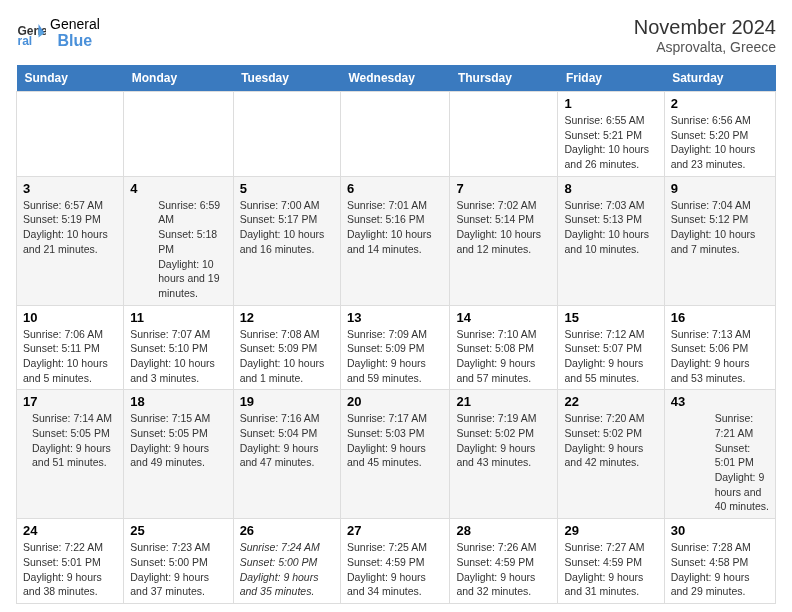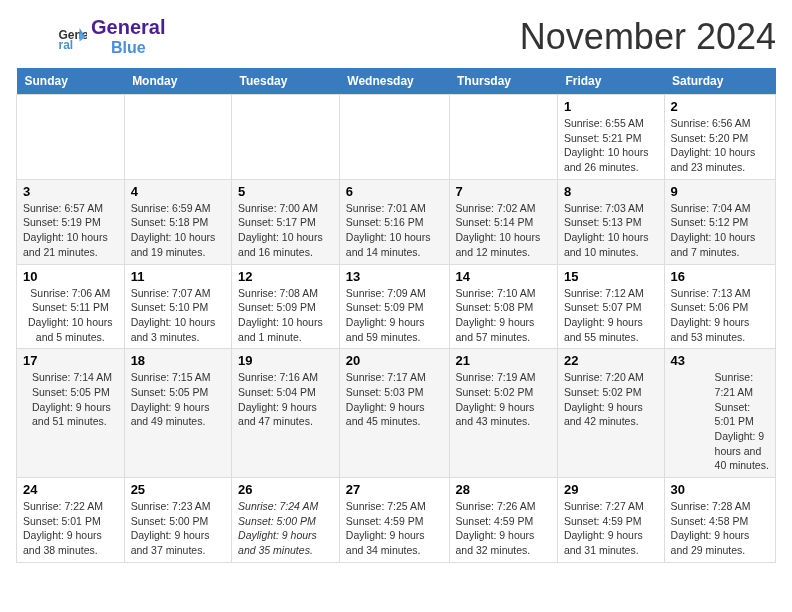--- a/index.html
+++ b/index.html
@@ -13,31 +13,30 @@
     .header {
       display: flex;
       justify-content: space-between;
       align-items: flex-start;
       margin-bottom: 10px;
     }
     .logo {
       display: flex;
       align-items: center;
       gap: 4px;
-      margin-left: 41px;
     }
     .logo-icon {
       width: 30px;
       height: 30px;
     }
     .title-area {
       text-align: right;
     }
     .month-title {
-      font-size: 36px;
+      font-size: 20px;
       font-weight: normal;
       color: #333;
     }
     .location {
       font-size: 14px;
       color: #555;
     }
     table {
       width: 100%;
       border-collapse: collapse;
@@ -86,26 +85,27 @@
 
 <div class="header">
   <div class="logo">
     <svg class="logo-icon" viewBox="0 0 40 40">
       <text x="2" y="22" font-size="16" font-weight="bold" fill="#333">Gene</text>
       <text x="2" y="36" font-size="16" font-weight="bold" fill="#4a90d9">ral</text>
       <polygon points="30,8 38,20 30,20" fill="#4a90d9"></polygon>
       <polygon points="30,14 38,20 30,26" fill="#5ba3e0"></polygon>
     </svg>
     <div>
-      <div style="font-size:20px;font-weight:bold;color:#4c1d95;">General</div>
+      <div style="font-size:14px;font-weight:normal;color:#000000;">General</div>
       <div style="font-size:16px;font-weight:bold;color:#4a90d9;text-align:center;">Blue</div>
     </div>
   </div>
   <div class="title-area">
     <div class="month-title">November 2024</div>
+    <div class="location">Asprovalta, Greece</div>
   </div>
 </div>
 
 <table>
   <thead>
     <tr id="header-row">
     <th>Sunday</th>
         <th>Monday</th>
         <th>Tuesday</th>
         <th>Wednesday</th>
@@ -136,21 +136,21 @@
       </tr>
       <tr>
         <td>
           <span class="day-num">3</span>
           <div class="day-info" style="white-space: pre-line;">Sunrise: 6:57 AM
 Sunset: 5:19 PM
 Daylight: 10 hours and 21 minutes.</div>
         </td>
         <td>
           <span class="day-num">4</span>
-          <div class="day-info" style="white-space: pre-line;">Sunrise: 6:59 AM
+          <div class="day-info" style="white-space: pre-line; margin-left: 28px;">Sunrise: 6:59 AM
 Sunset: 5:18 PM
 Daylight: 10 hours and 19 minutes.</div>
         </td>
         <td>
           <span class="day-num">5</span>
           <div class="day-info" style="white-space: pre-line;">Sunrise: 7:00 AM
 Sunset: 5:17 PM
 Daylight: 10 hours and 16 minutes.</div>
         </td>
         <td>
@@ -174,21 +174,21 @@
         <td>
           <span class="day-num">9</span>
           <div class="day-info" style="white-space: pre-line;">Sunrise: 7:04 AM
 Sunset: 5:12 PM
 Daylight: 10 hours and 7 minutes.</div>
         </td>
       </tr>
       <tr>
         <td>
           <span class="day-num">10</span>
-          <div class="day-info" style="white-space: pre-line; text-align: center;">Sunrise: 7:06 AM
+          <div class="day-info" style="white-space: pre-line;">Sunrise: 7:06 AM
 Sunset: 5:11 PM
 Daylight: 10 hours and 5 minutes.</div>
         </td>
         <td>
           <span class="day-num">11</span>
           <div class="day-info" style="white-space: pre-line;">Sunrise: 7:07 AM
 Sunset: 5:10 PM
 Daylight: 10 hours and 3 minutes.</div>
         </td>
         <td>

